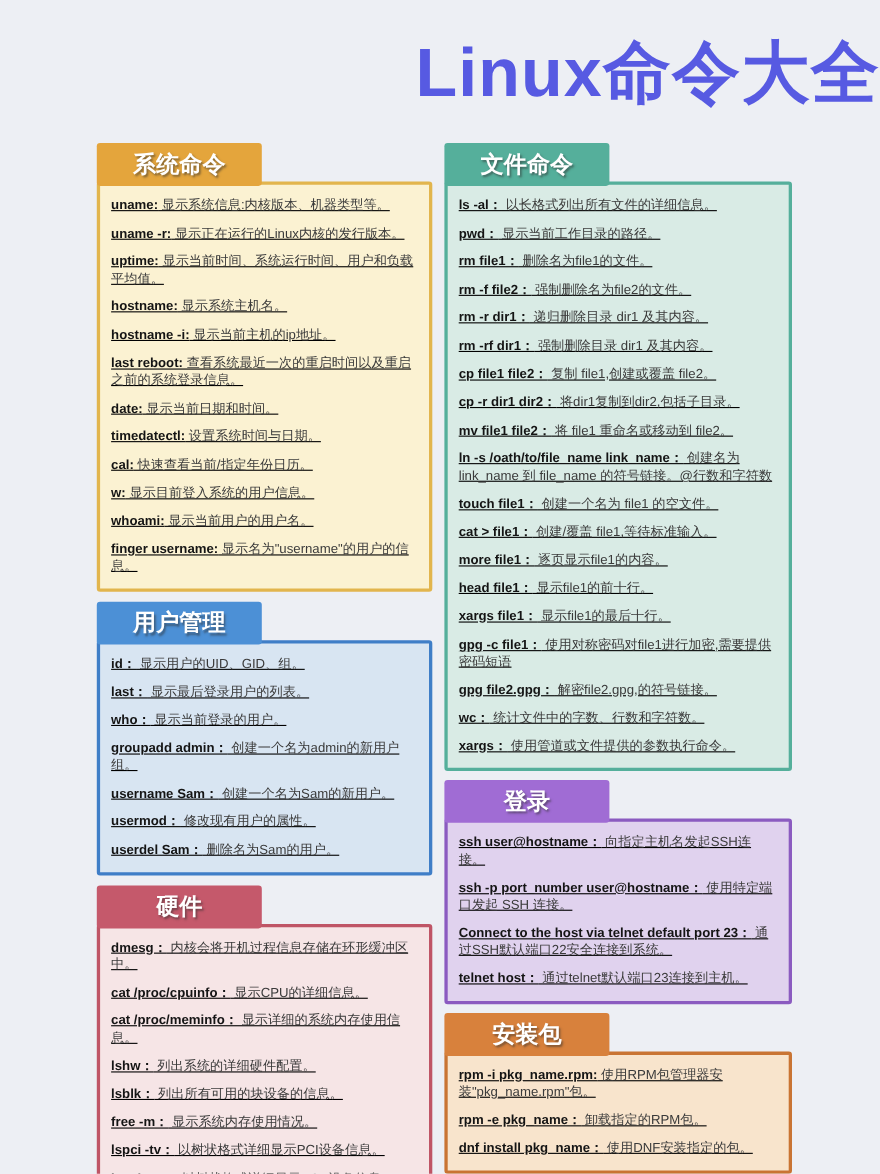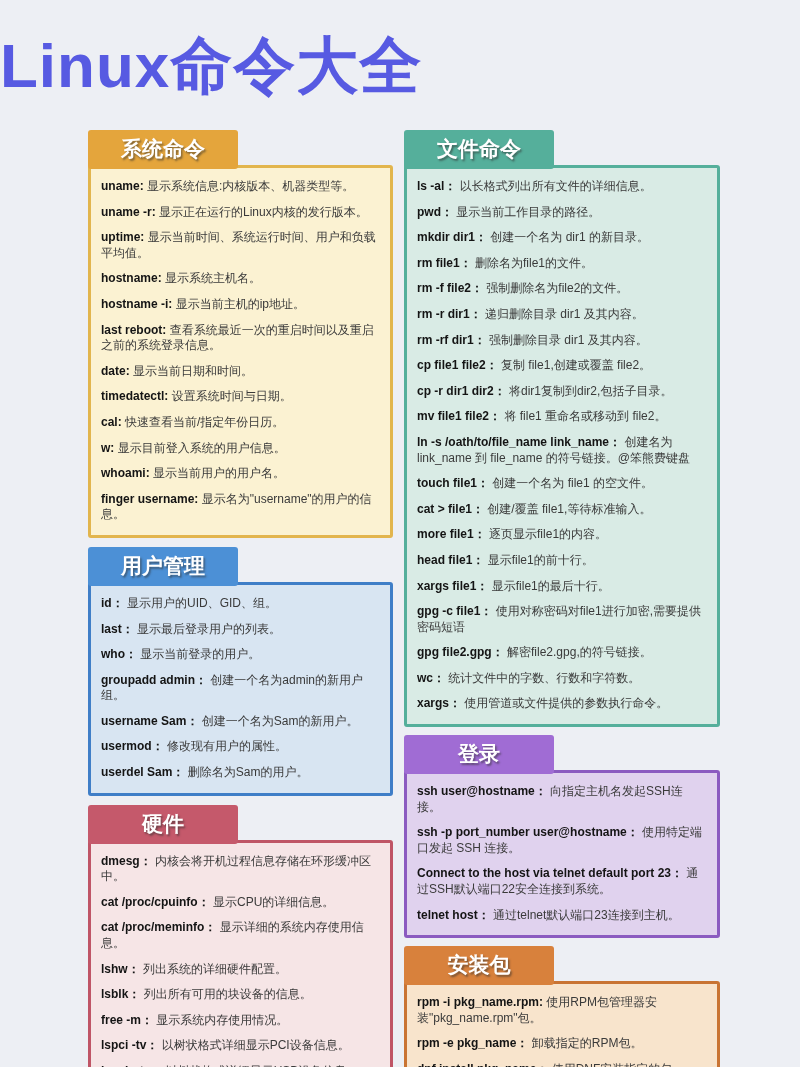--- a/index.html
+++ b/index.html
@@ -1,41 +1,41 @@
 <!DOCTYPE html>
 <html><head>
 <meta charset="utf-8">
 <style>
   html,body{margin:0;padding:0;}
   body{
     width:800px;height:1067px;background:#edeff4;overflow:hidden;
     font-family:"Liberation Sans","DejaVu Sans",sans-serif;
   }
   .title{
-    text-align:left;font-size:62px;font-weight:800;color:#575ae2;
+    text-align:right;font-size:62px;font-weight:800;color:#575ae2;
     margin:24px 0 22px 0;letter-spacing:1px;
   }
   .columns{display:flex;padding-left:88px;gap:11px;align-items:flex-start;}
   .col{display:flex;flex-direction:column;}
   .col-left{width:305px;gap:9px;}
   .col-right{width:316px;gap:8px;}
   .section{display:flex;flex-direction:column;}
   .tab{
     position:relative;z-index:2;align-self:flex-start;
     min-width:150px;box-sizing:border-box;text-align:center;
     padding:5px 16px 6px 16px;margin-bottom:-4px;
     font-size:21px;font-weight:bold;color:#ffffff;
     text-shadow:1.5px 2px 2px rgba(45,45,45,.55);
     border-radius:3px;
     background:var(--tab);
   }
   .sec-body{
     position:relative;z-index:1;
     border:3px solid var(--border);background:var(--body);
-    border-radius:3px;padding:1px 12px 2px 10px;
+    border-radius:3px;padding:1px 12px 2px 10px;text-decoration:underline;
   }
   .item{margin:10px 0;font-size:12px;line-height:1.3;color:#3a3a3a;}
   .item b{color:#141414;}
 </style>
 </head>
 <body>
 
 <div class="page">
   <h1 class="title">Linux命令大全</h1>
   <div class="columns">
@@ -82,29 +82,28 @@
             <p class="item"><b>lsusb -tv：</b><span> 以树状格式详细显示USB设备信息。</span></p>
           </div>
         </div>
       </div>
     <div class="col col-right" id="col-right">
         <div class="section" style="--tab: #55af9b; --border: #55af9b; --body: #d9ebe5;">
           <div class="tab">文件命令</div>
           <div class="sec-body">
             <p class="item"><b>ls -al：</b><span> 以长格式列出所有文件的详细信息。</span></p>
             <p class="item"><b>pwd：</b><span> 显示当前工作目录的路径。</span></p>
-            <p class="item"><b>mkdir dir1：</b><span> 创建一个名为 dir1 的新目录。</span></p>
             <p class="item"><b>rm file1：</b><span> 删除名为file1的文件。</span></p>
             <p class="item"><b>rm -f file2：</b><span> 强制删除名为file2的文件。</span></p>
             <p class="item"><b>rm -r dir1：</b><span> 递归删除目录 dir1 及其内容。</span></p>
             <p class="item"><b>rm -rf dir1：</b><span> 强制删除目录 dir1 及其内容。</span></p>
             <p class="item"><b>cp file1 file2：</b><span> 复制 file1,创建或覆盖 file2。</span></p>
             <p class="item"><b>cp -r dir1 dir2：</b><span> 将dir1复制到dir2,包括子目录。</span></p>
             <p class="item"><b>mv file1 file2：</b><span> 将 file1 重命名或移动到 file2。</span></p>
-            <p class="item"><b>ln -s /oath/to/file_name link_name：</b><span> 创建名为 link_name 到 file_name 的符号链接。@笨熊费键盘</span></p>
+            <p class="item"><b>ln -s /oath/to/file_name link_name：</b><span> 创建名为 link_name 到 file_name 的符号链接。@行数和字符数</span></p>
             <p class="item"><b>touch file1：</b><span> 创建一个名为 file1 的空文件。</span></p>
             <p class="item"><b>cat &gt; file1：</b><span> 创建/覆盖 file1,等待标准输入。</span></p>
             <p class="item"><b>more file1：</b><span> 逐页显示file1的内容。</span></p>
             <p class="item"><b>head file1：</b><span> 显示file1的前十行。</span></p>
             <p class="item"><b>xargs file1：</b><span> 显示file1的最后十行。</span></p>
             <p class="item"><b>gpg -c file1：</b><span> 使用对称密码对file1进行加密,需要提供密码短语</span></p>
             <p class="item"><b>gpg file2.gpg：</b><span> 解密file2.gpg,的符号链接。</span></p>
             <p class="item"><b>wc：</b><span> 统计文件中的字数、行数和字符数。</span></p>
             <p class="item"><b>xargs：</b><span> 使用管道或文件提供的参数执行命令。</span></p>
           </div>

